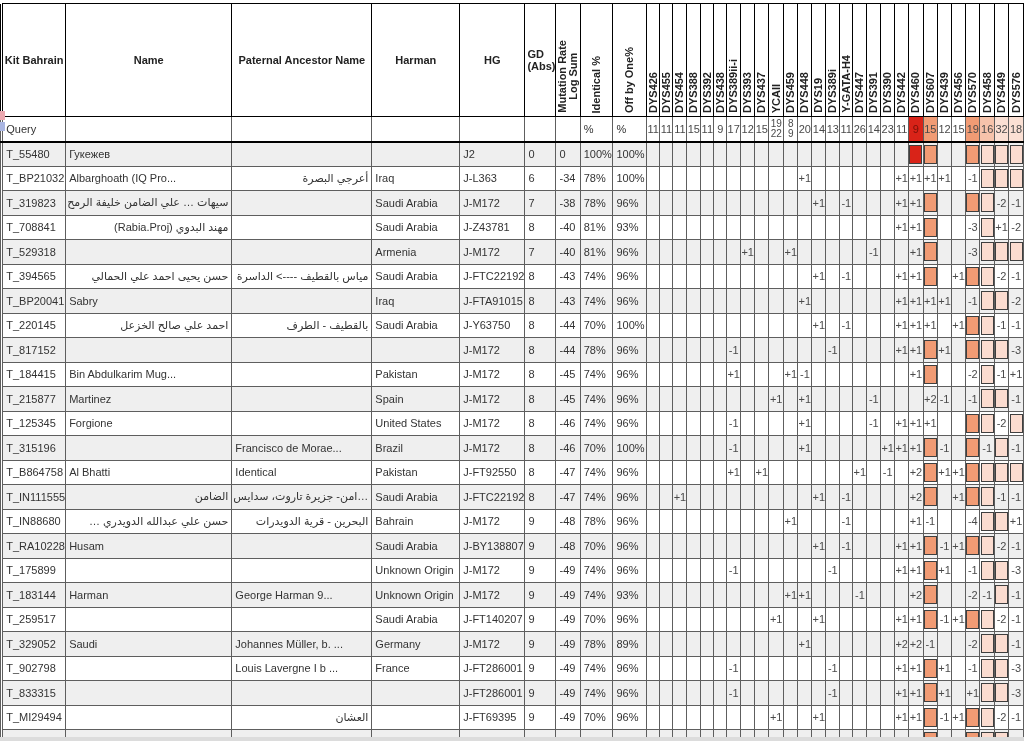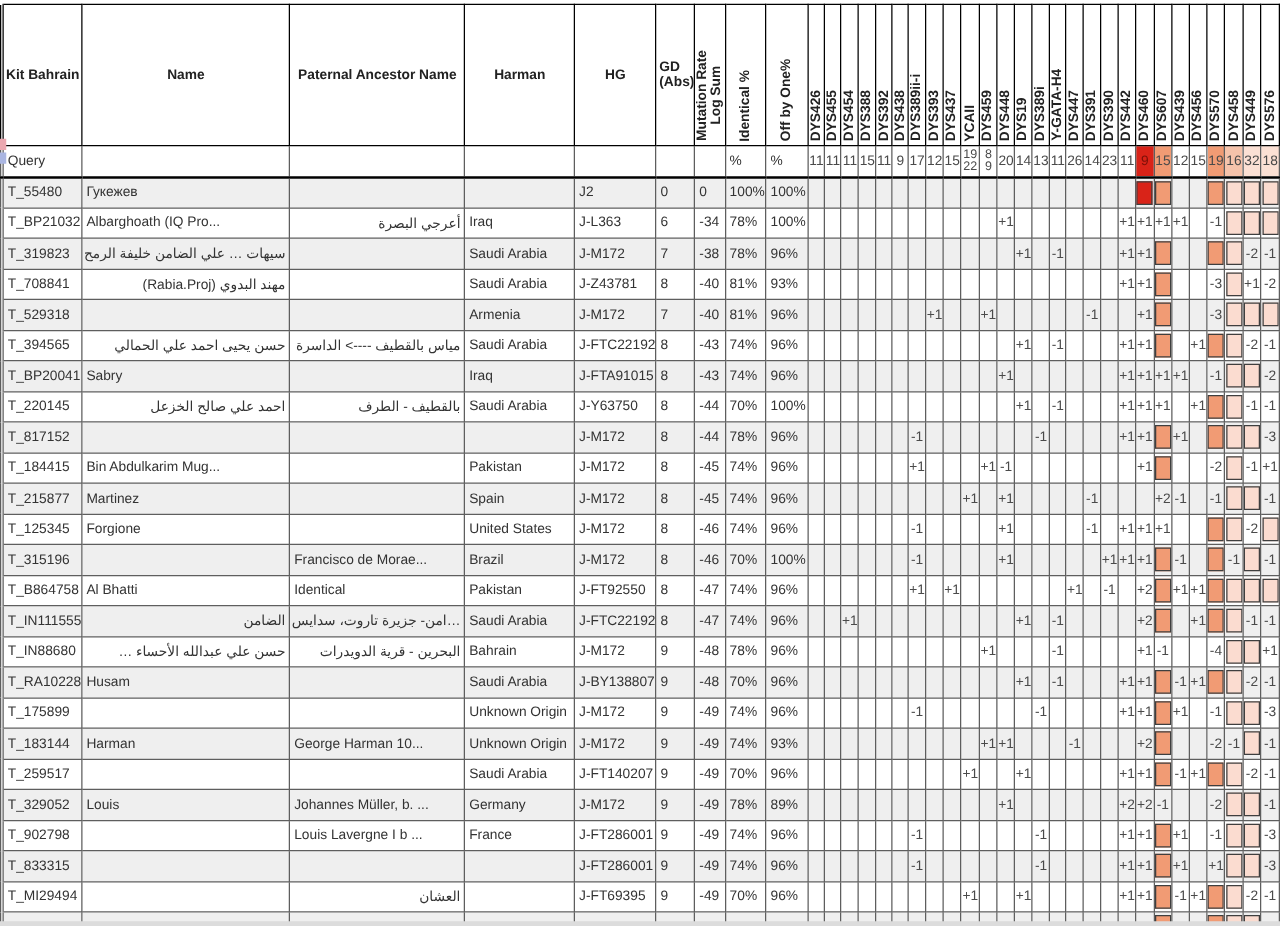--- a/index.html
+++ b/index.html
@@ -894,21 +894,21 @@
           </td>
           <td class="num">
             <div class="box" style="background: rgb(251, 220, 208);"></div>
           </td>
           <td class="num">-1</td>
           <td class="num">-1</td>
         </tr>
         <tr class="datarow">
           <td class="stub"></td>
           <td class="txt">T_IN88680</td>
-          <td class="rtl" dir="rtl">حسن علي عبدالله الأحساء …</td>
+          <td class="rtl" dir="rtl">حسن علي عبدالله الدويدري …</td>
           <td class="rtl" dir="rtl">البحرين - قرية الدويدرات</td>
           <td class="txt">Bahrain</td>
           <td class="txt">J-M172</td>
           <td class="txt">9</td>
           <td class="txt">-48</td>
           <td class="txt">78%</td>
           <td class="txt">96%</td>
           <td class="num"></td>
           <td class="num"></td>
           <td class="num"></td>
@@ -1028,21 +1028,21 @@
           </td>
           <td class="num">
             <div class="box" style="background: rgb(251, 220, 208);"></div>
           </td>
           <td class="num">-3</td>
         </tr>
         <tr class="datarow stripe">
           <td class="stub"></td>
           <td class="txt">T_183144</td>
           <td class="txt">Harman</td>
-          <td class="txt">George Harman 10...</td>
+          <td class="txt">George Harman 9...</td>
           <td class="txt">Unknown Origin</td>
           <td class="txt">J-M172</td>
           <td class="txt">9</td>
           <td class="txt">-49</td>
           <td class="txt">74%</td>
           <td class="txt">93%</td>
           <td class="num"></td>
           <td class="num"></td>
           <td class="num"></td>
           <td class="num"></td>
@@ -1115,21 +1115,21 @@
           </td>
           <td class="num">
             <div class="box" style="background: rgb(251, 220, 208);"></div>
           </td>
           <td class="num">-2</td>
           <td class="num">-1</td>
         </tr>
         <tr class="datarow stripe">
           <td class="stub"></td>
           <td class="txt">T_329052</td>
-          <td class="txt">Louis</td>
+          <td class="txt">Saudi</td>
           <td class="txt">Johannes Müller, b. ...</td>
           <td class="txt">Germany</td>
           <td class="txt">J-M172</td>
           <td class="txt">9</td>
           <td class="txt">-49</td>
           <td class="txt">78%</td>
           <td class="txt">89%</td>
           <td class="num"></td>
           <td class="num"></td>
           <td class="num"></td>

